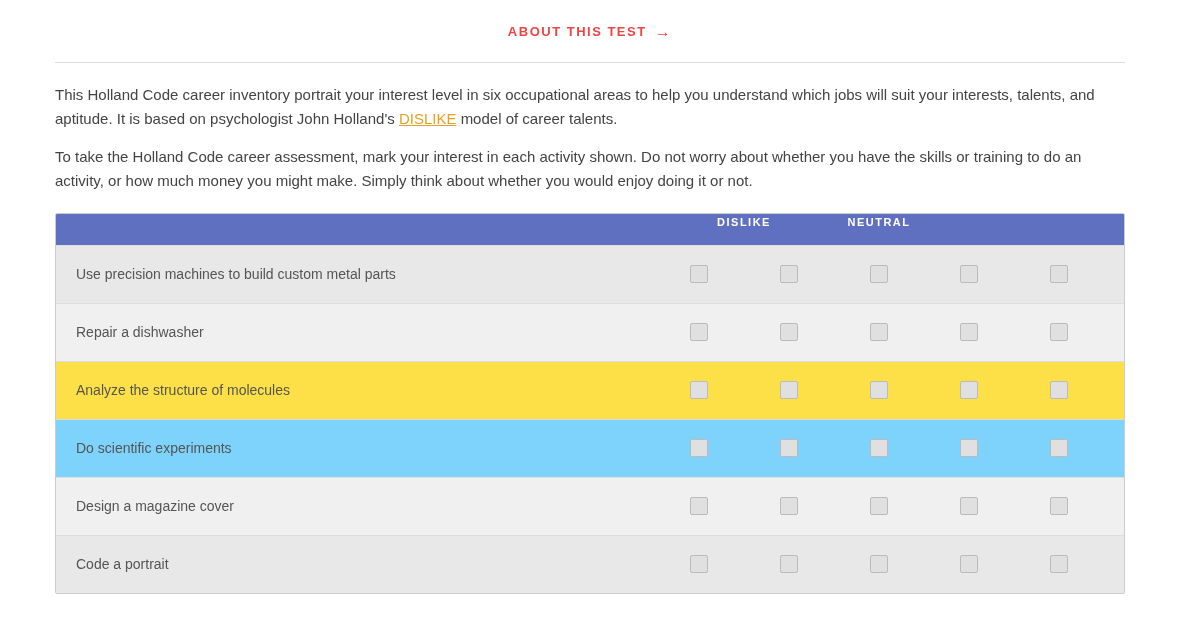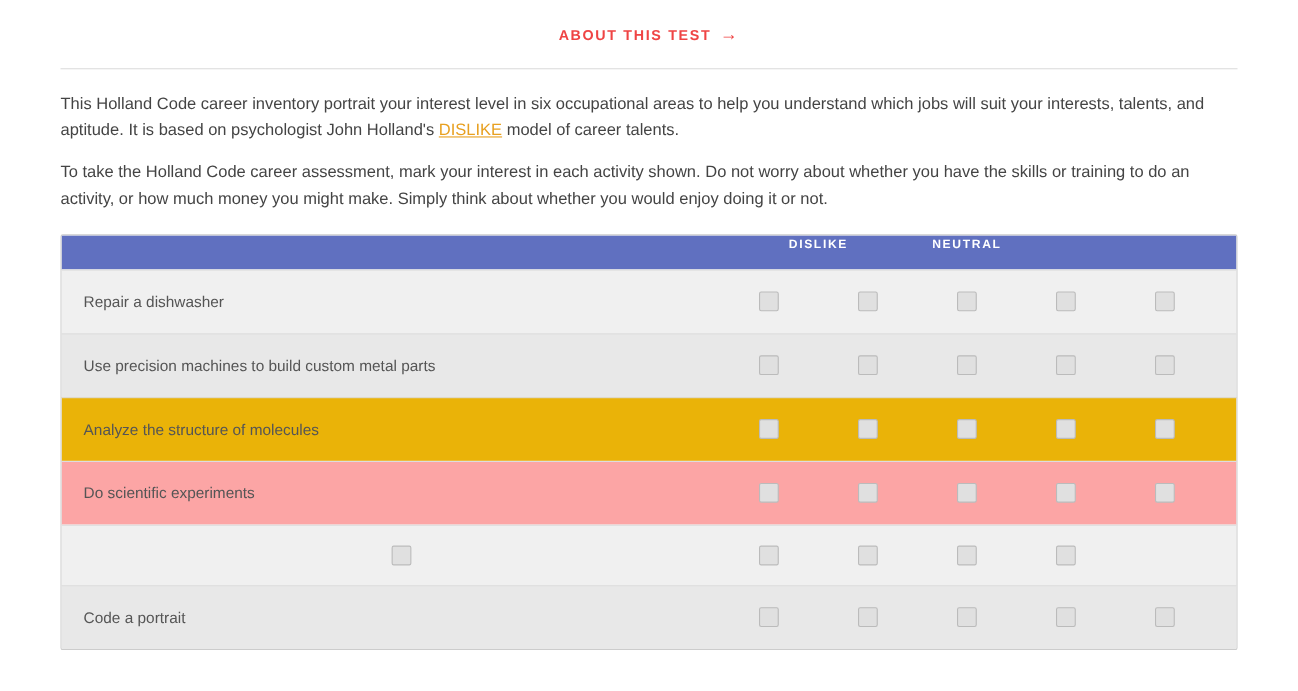--- a/index.html
+++ b/index.html
@@ -125,97 +125,98 @@
   <div class="table-container">
 
     <div class="header-wrapper">
       <div class="header-cols-grid" style="padding-bottom: 14px;">
         <div class="hg-empty"></div>
         <div class="hg-label" style="grid-column: 2 / 4;">DISLIKE</div>
         <div class="hg-label">NEUTRAL</div>
       </div>
     </div>
 
+    <div class="activity-row" style="background:#e8e8e8;">
+      <span class="activity-label">Use precision machines to build custom metal parts</span>
+      <div class="checkbox-cell">
+          <span class="cb-box"></span>
+        </div>
+      <div class="checkbox-cell">
+          <span class="cb-box"></span>
+        </div>
+      <div class="checkbox-cell">
+          <span class="cb-box"></span>
+        </div>
+      <div class="checkbox-cell">
+          <span class="cb-box"></span>
+        </div>
+      <div class="checkbox-cell">
+          <span class="cb-box"></span>
+        </div>
+    </div>
+
     <div class="activity-row" style="background:#f0f0f0;">
       <span class="activity-label">Repair a dishwasher</span>
       <div class="checkbox-cell">
           <span class="cb-box"></span>
         </div>
       <div class="checkbox-cell">
           <span class="cb-box"></span>
         </div>
       <div class="checkbox-cell">
           <span class="cb-box"></span>
         </div>
       <div class="checkbox-cell">
           <span class="cb-box"></span>
         </div>
       <div class="checkbox-cell">
           <span class="cb-box"></span>
         </div>
     </div>
 
-    <div class="activity-row" style="background:#e8e8e8;">
-      <span class="activity-label">Use precision machines to build custom metal parts</span>
-      <div class="checkbox-cell">
-          <span class="cb-box"></span>
-        </div>
-      <div class="checkbox-cell">
-          <span class="cb-box"></span>
-        </div>
-      <div class="checkbox-cell">
-          <span class="cb-box"></span>
-        </div>
-      <div class="checkbox-cell">
-          <span class="cb-box"></span>
-        </div>
-      <div class="checkbox-cell">
-          <span class="cb-box"></span>
-        </div>
-    </div>
-
-    <div class="activity-row" style="background:#eab308;">
+    <div class="activity-row" style="background:#fde047;">
       <span class="activity-label">Analyze the structure of molecules</span>
       <div class="checkbox-cell">
           <span class="cb-box"></span>
         </div>
       <div class="checkbox-cell">
           <span class="cb-box"></span>
         </div>
       <div class="checkbox-cell">
           <span class="cb-box"></span>
         </div>
       <div class="checkbox-cell">
           <span class="cb-box"></span>
         </div>
       <div class="checkbox-cell">
           <span class="cb-box"></span>
         </div>
     </div>
 
-    <div class="activity-row" style="background:#fca5a5;">
+    <div class="activity-row" style="background:#7dd3fc;">
       <span class="activity-label">Do scientific experiments</span>
       <div class="checkbox-cell">
           <span class="cb-box"></span>
         </div>
       <div class="checkbox-cell">
           <span class="cb-box"></span>
         </div>
       <div class="checkbox-cell">
           <span class="cb-box"></span>
         </div>
       <div class="checkbox-cell">
           <span class="cb-box"></span>
         </div>
       <div class="checkbox-cell">
           <span class="cb-box"></span>
         </div>
     </div>
 
     <div class="activity-row" style="background:#f0f0f0;">
+      <span class="activity-label">Design a magazine cover</span>
       <div class="checkbox-cell">
           <span class="cb-box"></span>
         </div>
       <div class="checkbox-cell">
           <span class="cb-box"></span>
         </div>
       <div class="checkbox-cell">
           <span class="cb-box"></span>
         </div>
       <div class="checkbox-cell">

